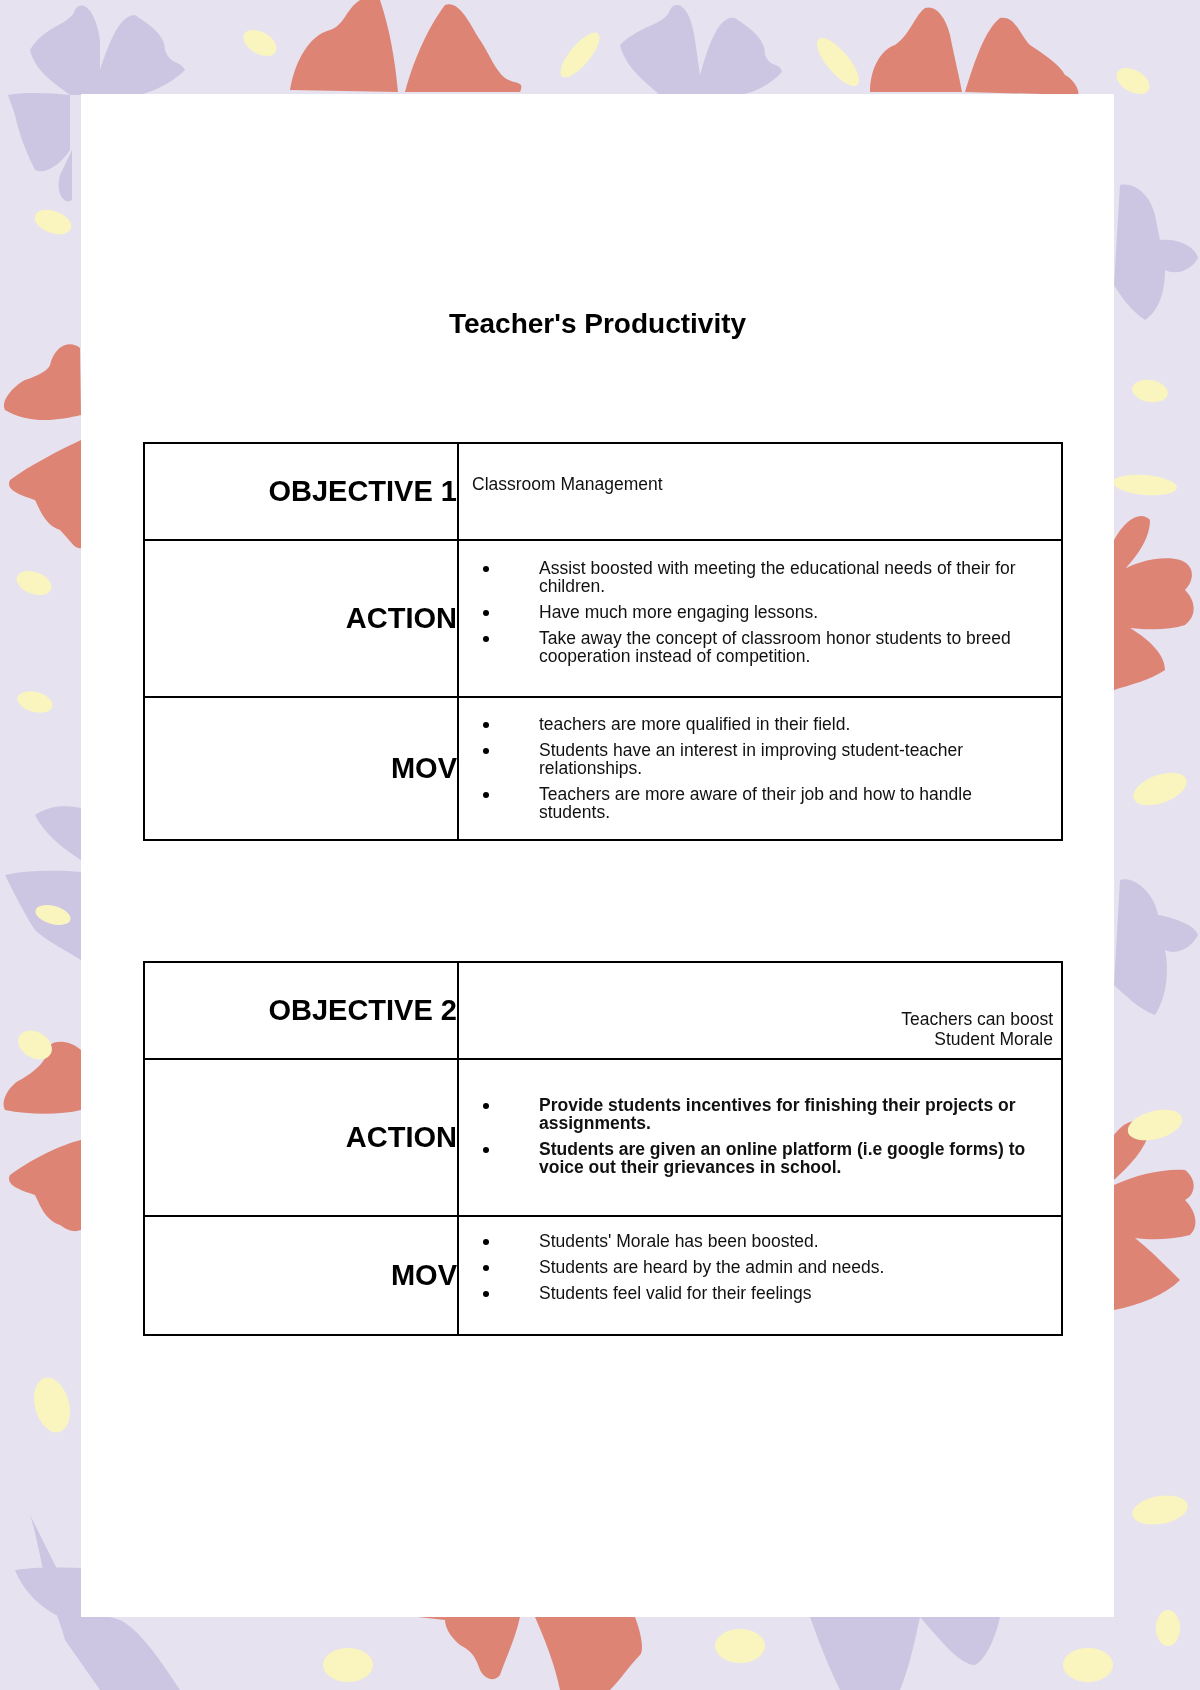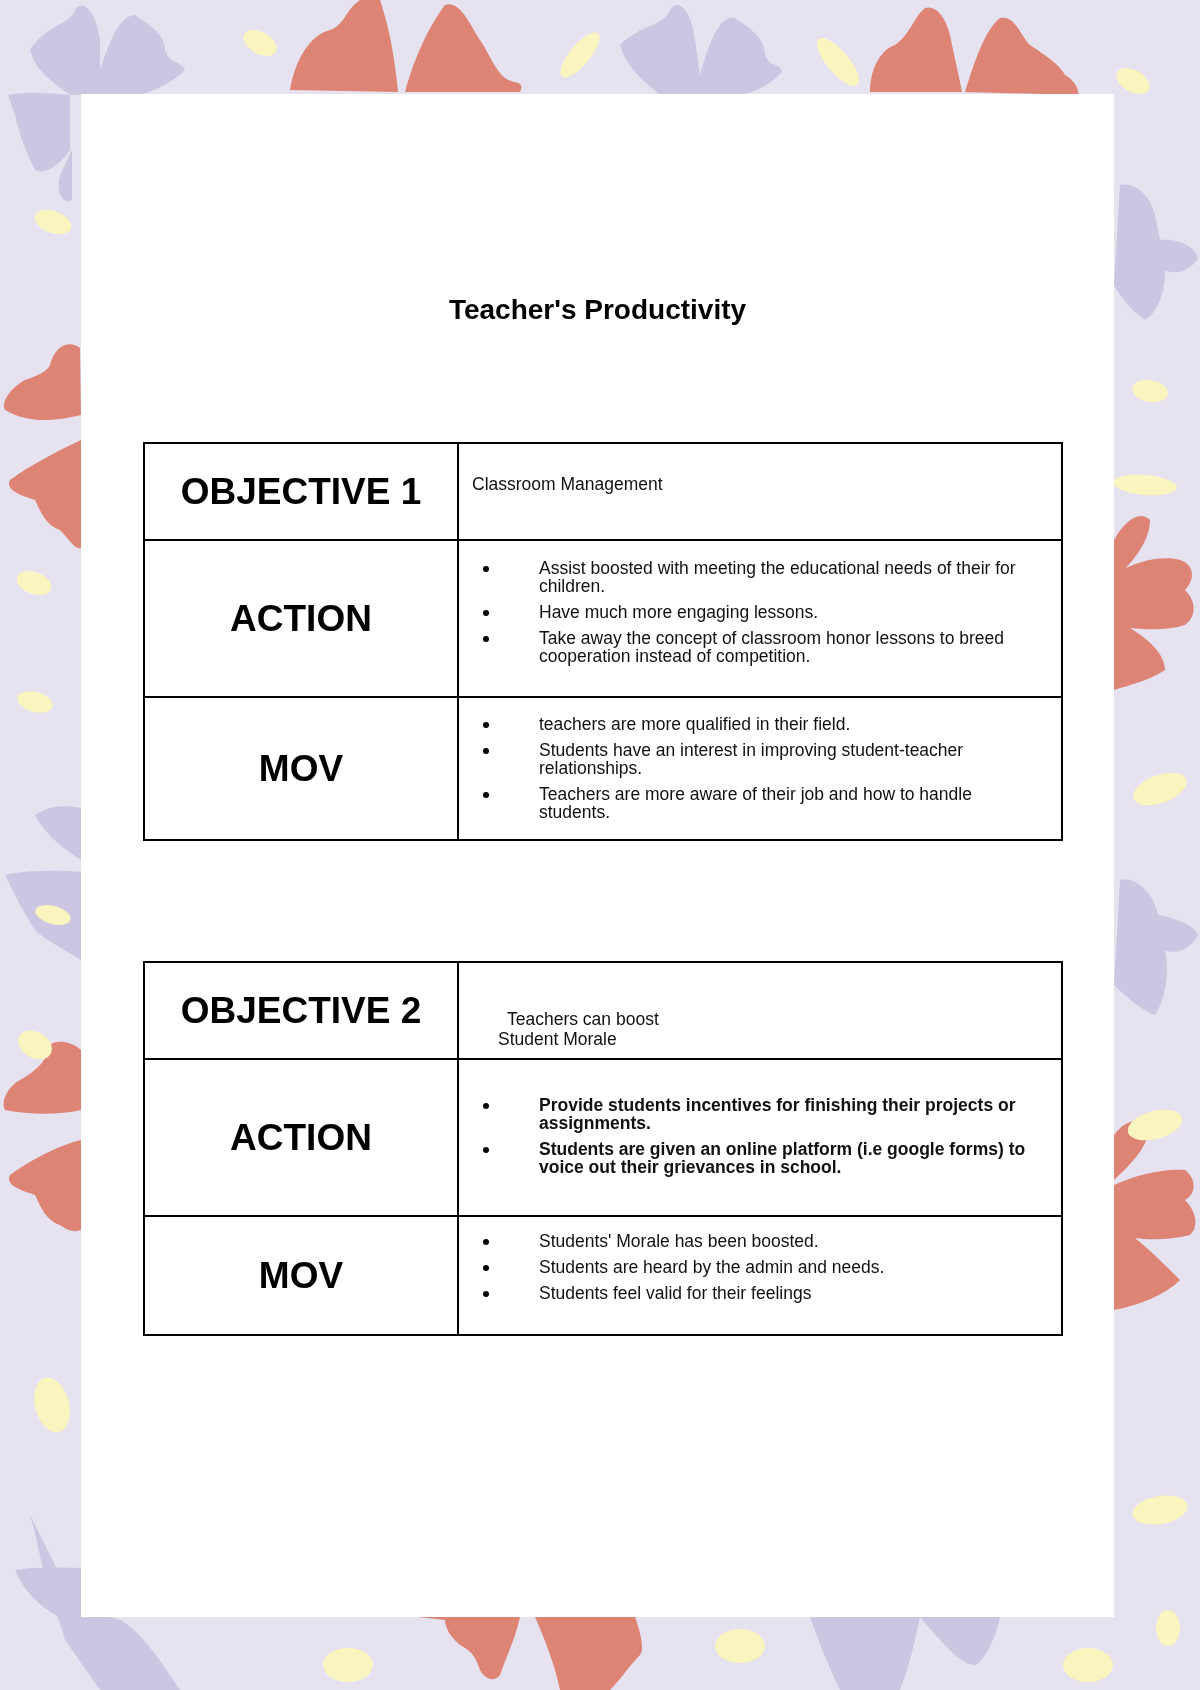--- a/index.html
+++ b/index.html
@@ -11,50 +11,50 @@
   .deco { position: absolute; left: 0; top: 0; width: 1200px; height: 1690px; z-index: 0; }
   .page {
     position: absolute; left: 81px; top: 94px; width: 1033px; height: 1523px;
     background: #ffffff; z-index: 1;
   }
   .title {
     position: absolute; left: 0; width: 100%; text-align: center;
     font-weight: bold; color: #000; font-size: 28px;
   }
   .kra { top: 124px; }
-  .subtitle { top: 200px; }
+  .subtitle { top: 214px; }
   table.kra-table {
     position: absolute; left: 62px; width: 920px;
     border-collapse: collapse; table-layout: fixed;
   }
   table.kra-table td { border: 2.5px solid #000; vertical-align: top; padding: 0; }
   td.label-cell {
-    width: 312px; text-align: center; vertical-align: middle !important;
-    font-weight: bold; font-size: 37px; color: #000; font-family: "Liberation Sans", sans-serif;
+    width: 312px; text-align: right; vertical-align: middle !important;
+    font-weight: bold; font-size: 29px; color: #000; font-family: "Liberation Sans", sans-serif;
   }
   td.content-cell { font-size: 17.5px; color: #111; }
   .objective-text { padding: 30px 0 0 13px; line-height: 20px; }
   ul.bullets { list-style: none; margin: 0; padding: 18px 20px 10px 20px; }
   ul.bullets li { position: relative; padding-left: 60px; line-height: 18px; margin-bottom: 8px; }
   ul.bullets li::before {
     content: ""; position: absolute; left: 4px; top: 7px; width: 6px; height: 6px;
     border-radius: 50%; background: #000;
   }
   #table1 { top: 348px; }
   #table2 { top: 867px; }
   #table1 tr.r-obj td { height: 95px; }
   #table1 tr.r-act td { height: 155px; }
   #table1 tr.r-mov td { height: 117px; }
   #table2 tr.r-obj td { height: 95px; }
   #table2 tr.r-act td { height: 155px; font-weight: bold; }
   #table2 tr.r-mov td { height: 117px; }
   #table1 tr.r-mov ul.bullets { padding-top: 17px; }
   #table2 tr.r-act ul.bullets { padding-top: 36px; }
   #table2 tr.r-mov ul.bullets { padding-top: 15px; }
-  #table2 .objective-text { padding: 46px 0 0 48px; }
+  #table2 .objective-text { padding: 46px 8px 0 48px; text-align: right; }
   #table2 .objective-text .line2 { display: block; margin-left: -9px; }
 </style>
 </head>
 <body>
 
 <svg class="deco" viewBox="0 0 1200 1690" xmlns="http://www.w3.org/2000/svg">
   <g fill="#ccc6e2">
     <path d="M30,50 C45,25 70,25 75,10 C80,0 95,5 100,40 L100,70 C110,40 120,15 135,15 C150,25 165,35 165,50 C170,65 180,60 185,70 C170,85 150,92 140,95 L70,95 C50,80 35,70 30,50 Z"></path>
     <path d="M8,95 C25,92 50,93 70,95 L70,150 C60,165 45,175 35,170 C25,150 18,130 15,115 Z"></path>
     <path d="M60,175 L72,150 L72,200 C65,205 55,195 60,175 Z"></path>
@@ -118,21 +118,21 @@
       <td class="content-cell">
         <div class="objective-text">Classroom Management</div>
       </td>
     </tr>
     <tr class="r-act">
       <td class="label-cell">ACTION</td>
       <td class="content-cell">
         <ul class="bullets">
           <li>Assist boosted with meeting the educational needs of their for children.</li>
           <li>Have much more engaging lessons.</li>
-          <li>Take away the concept of classroom honor lessons to breed cooperation instead of competition.</li>
+          <li>Take away the concept of classroom honor students to breed cooperation instead of competition.</li>
         </ul>
       </td>
     </tr>
     <tr class="r-mov">
       <td class="label-cell">MOV</td>
       <td class="content-cell">
         <ul class="bullets">
           <li>teachers are more qualified in their field.</li>
           <li>Students have an interest in improving student-teacher relationships.</li>
           <li>Teachers are more aware of their job and how to handle students.</li>

